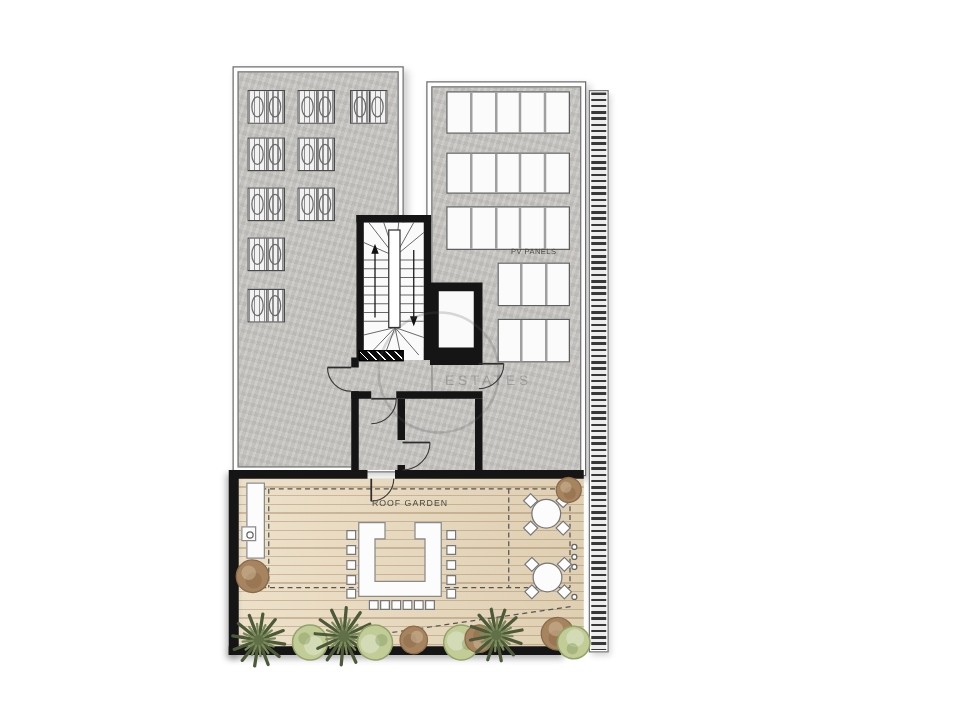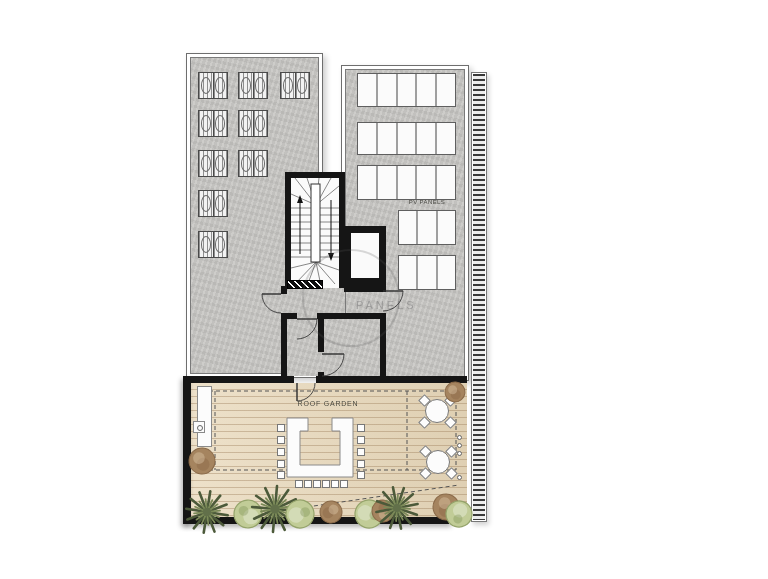--- a/index.html
+++ b/index.html
@@ -283,21 +283,21 @@
       <div class="white-furn" style="left: 197px; top: 386px; width: 15px; height: 61px;"></div>
       <div class="white-furn" style="left: 193px; top: 421px; width: 12px; height: 12px;">
         <div style="position: absolute; left: 3px; top: 3px; width: 4px; height: 4px; border: 1px solid rgb(102, 102, 102); border-radius: 50%;"></div>
       </div>
     </div>
 
   <div class="lbl" id="lbl-pv">PV PANELS</div>
   <div class="lbl" id="lbl-garden">ROOF GARDEN</div>
 
   <div class="wm-circle"></div>
-  <div class="wm2">PANELS</div>
+  <div class="wm2">ESTATES</div>
 
 <svg width="68" height="61" class="ovl" style="left: 286px; top: 417px; z-index: 7;">
       <g transform="translate(-286,-417)">
         <path d="M287,418 L308,418 L308,431 L300,431 L300,465 L340,465 L340,431 L332,431 L332,418 L353,418 L353,477 L287,477 Z" fill="#fcfcfc" stroke="#8a8a8a" stroke-width="1"></path>
       </g>
     </svg>
     <svg width="50" height="50" class="ovl" style="left: 182px; top: 487px; z-index: 9;">
       <g transform="translate(25,25) rotate(99)">
         <line x1="0" y1="0" x2="21" y2="0" stroke="#4c5a3a" stroke-width="2.6" stroke-linecap="round"></line>
         <line x1="0" y1="0" x2="18.186533479473212" y2="10.499999999999998" stroke="#4c5a3a" stroke-width="2.6" stroke-linecap="round"></line>

